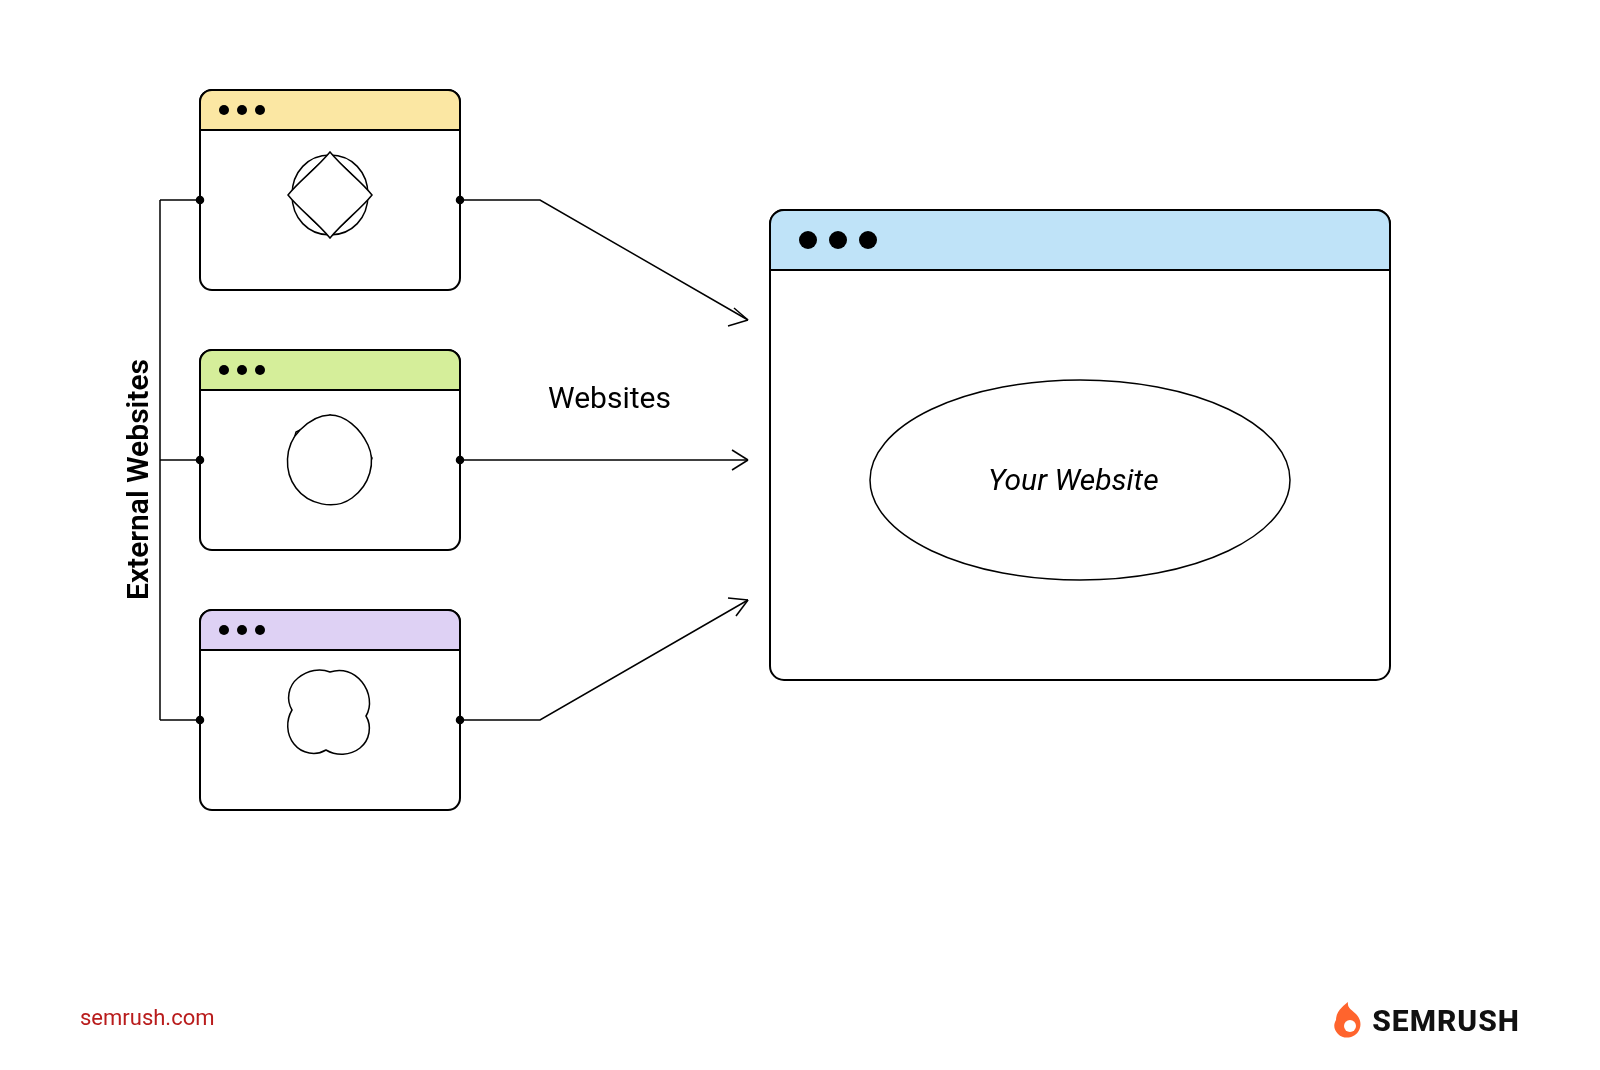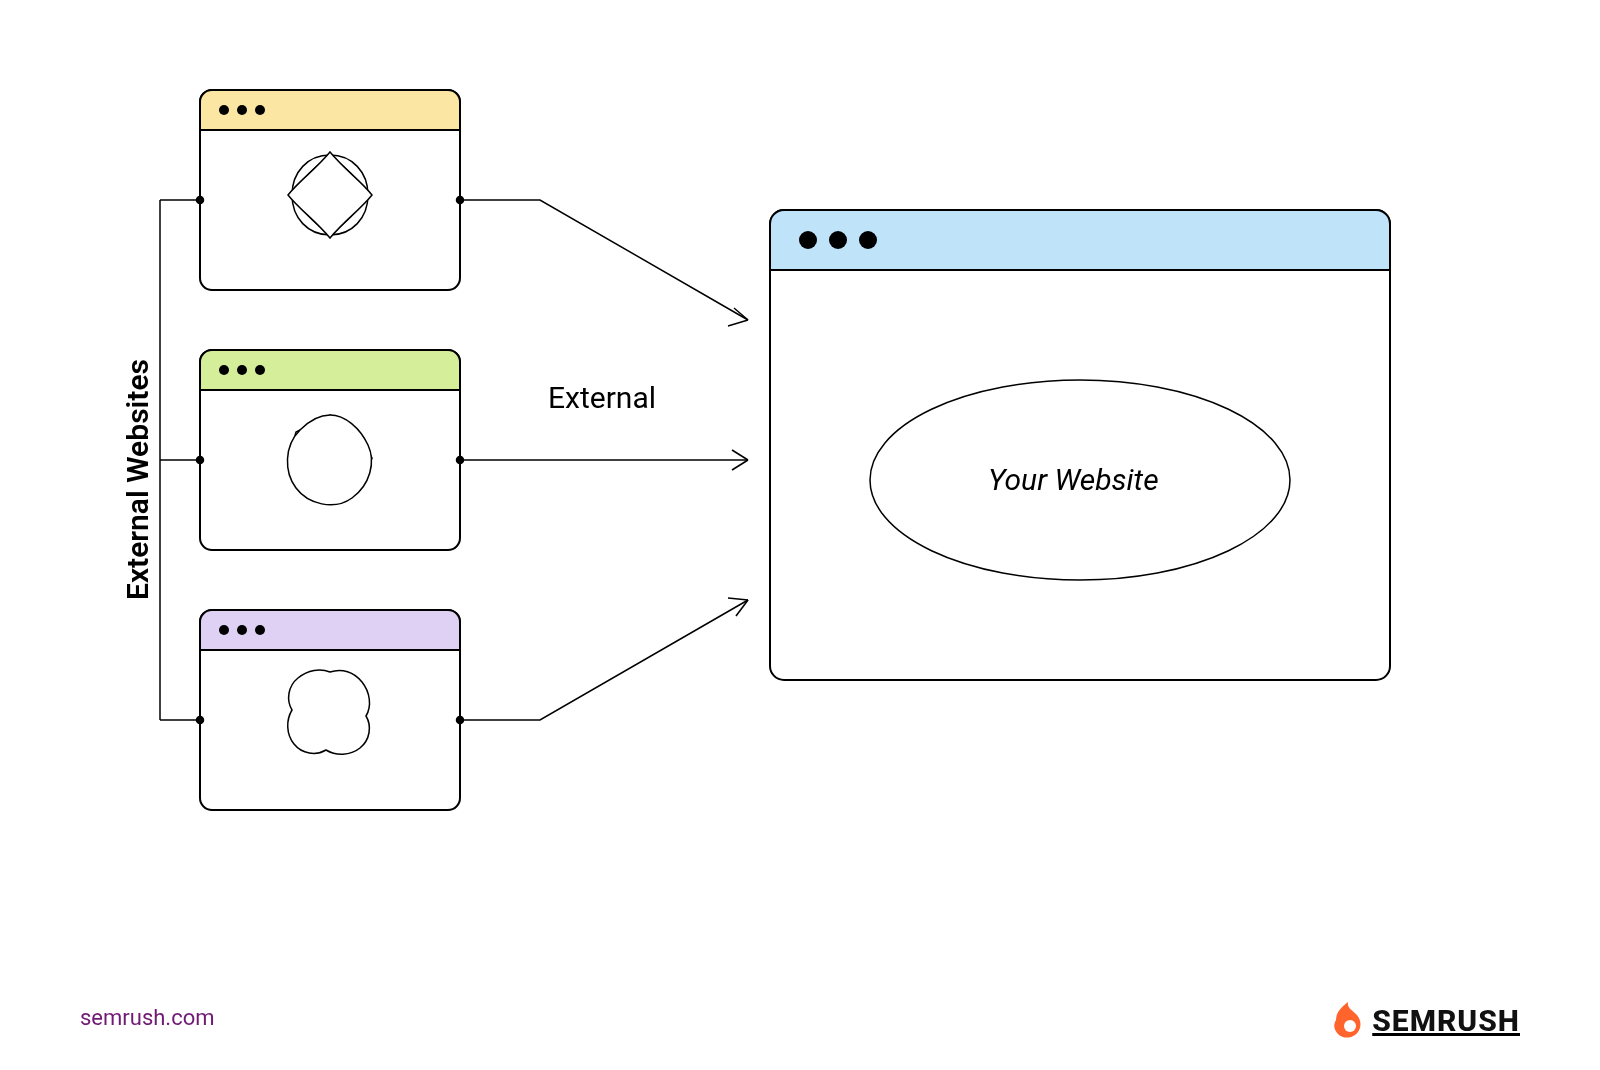--- a/index.html
+++ b/index.html
@@ -34,30 +34,29 @@
     font-size: 30px;
     font-weight: 600;
     color: #000;
     white-space: nowrap;
   }
   .footer-url {
     position: absolute;
     left: 80px;
     bottom: 40px;
     font-size: 22px;
-    color: #701a75;
+    color: #b91c1c;
   }
   .brand {
     position: absolute;
     right: 80px;
     bottom: 30px;
     display: flex;
     align-items: center;
     gap: 4px;
-    text-decoration: underline;
   }
   .brand .flame {
     width: 40px; height: 40px;
   }
   .brand .word {
     font-size: 30px;
     font-weight: 800;
     letter-spacing: 1px;
     color: #111;
   }
@@ -163,21 +162,21 @@
     <circle cx="460" cy="720" r="3.5" fill="#000"></circle>
     <polyline points="460,720 540,720 748,600"></polyline>
     <polyline points="748,600 728,598"></polyline>
     <polyline points="748,600 736,616"></polyline>
   </g>
 
 </svg>
 
 <div class="vlabel" style="left:120px; top:600px;">External Websites</div>
 
-<div class="label" style="left:548px; top:380px;">External</div>
+<div class="label" style="left:548px; top:380px;">Websites</div>
 
 <div class="label" style="left:988px; top:462px; font-size:30px;font-style:italic;">Your Website</div>
 
 <div class="footer-url">semrush.com</div>
 
 <div class="brand">
   <svg class="flame" viewBox="0 0 40 40">
     <path d="M8,20 C8,10 18,4 20,2 C19,8 24,10 28,14 C33,19 34,26 30,32 C26,38 16,40 10,34 C6,30 5,25 8,20 Z" fill="#FF642D"></path>
     <circle cx="22" cy="26" r="6" fill="#ffffff"></circle>
   </svg>

